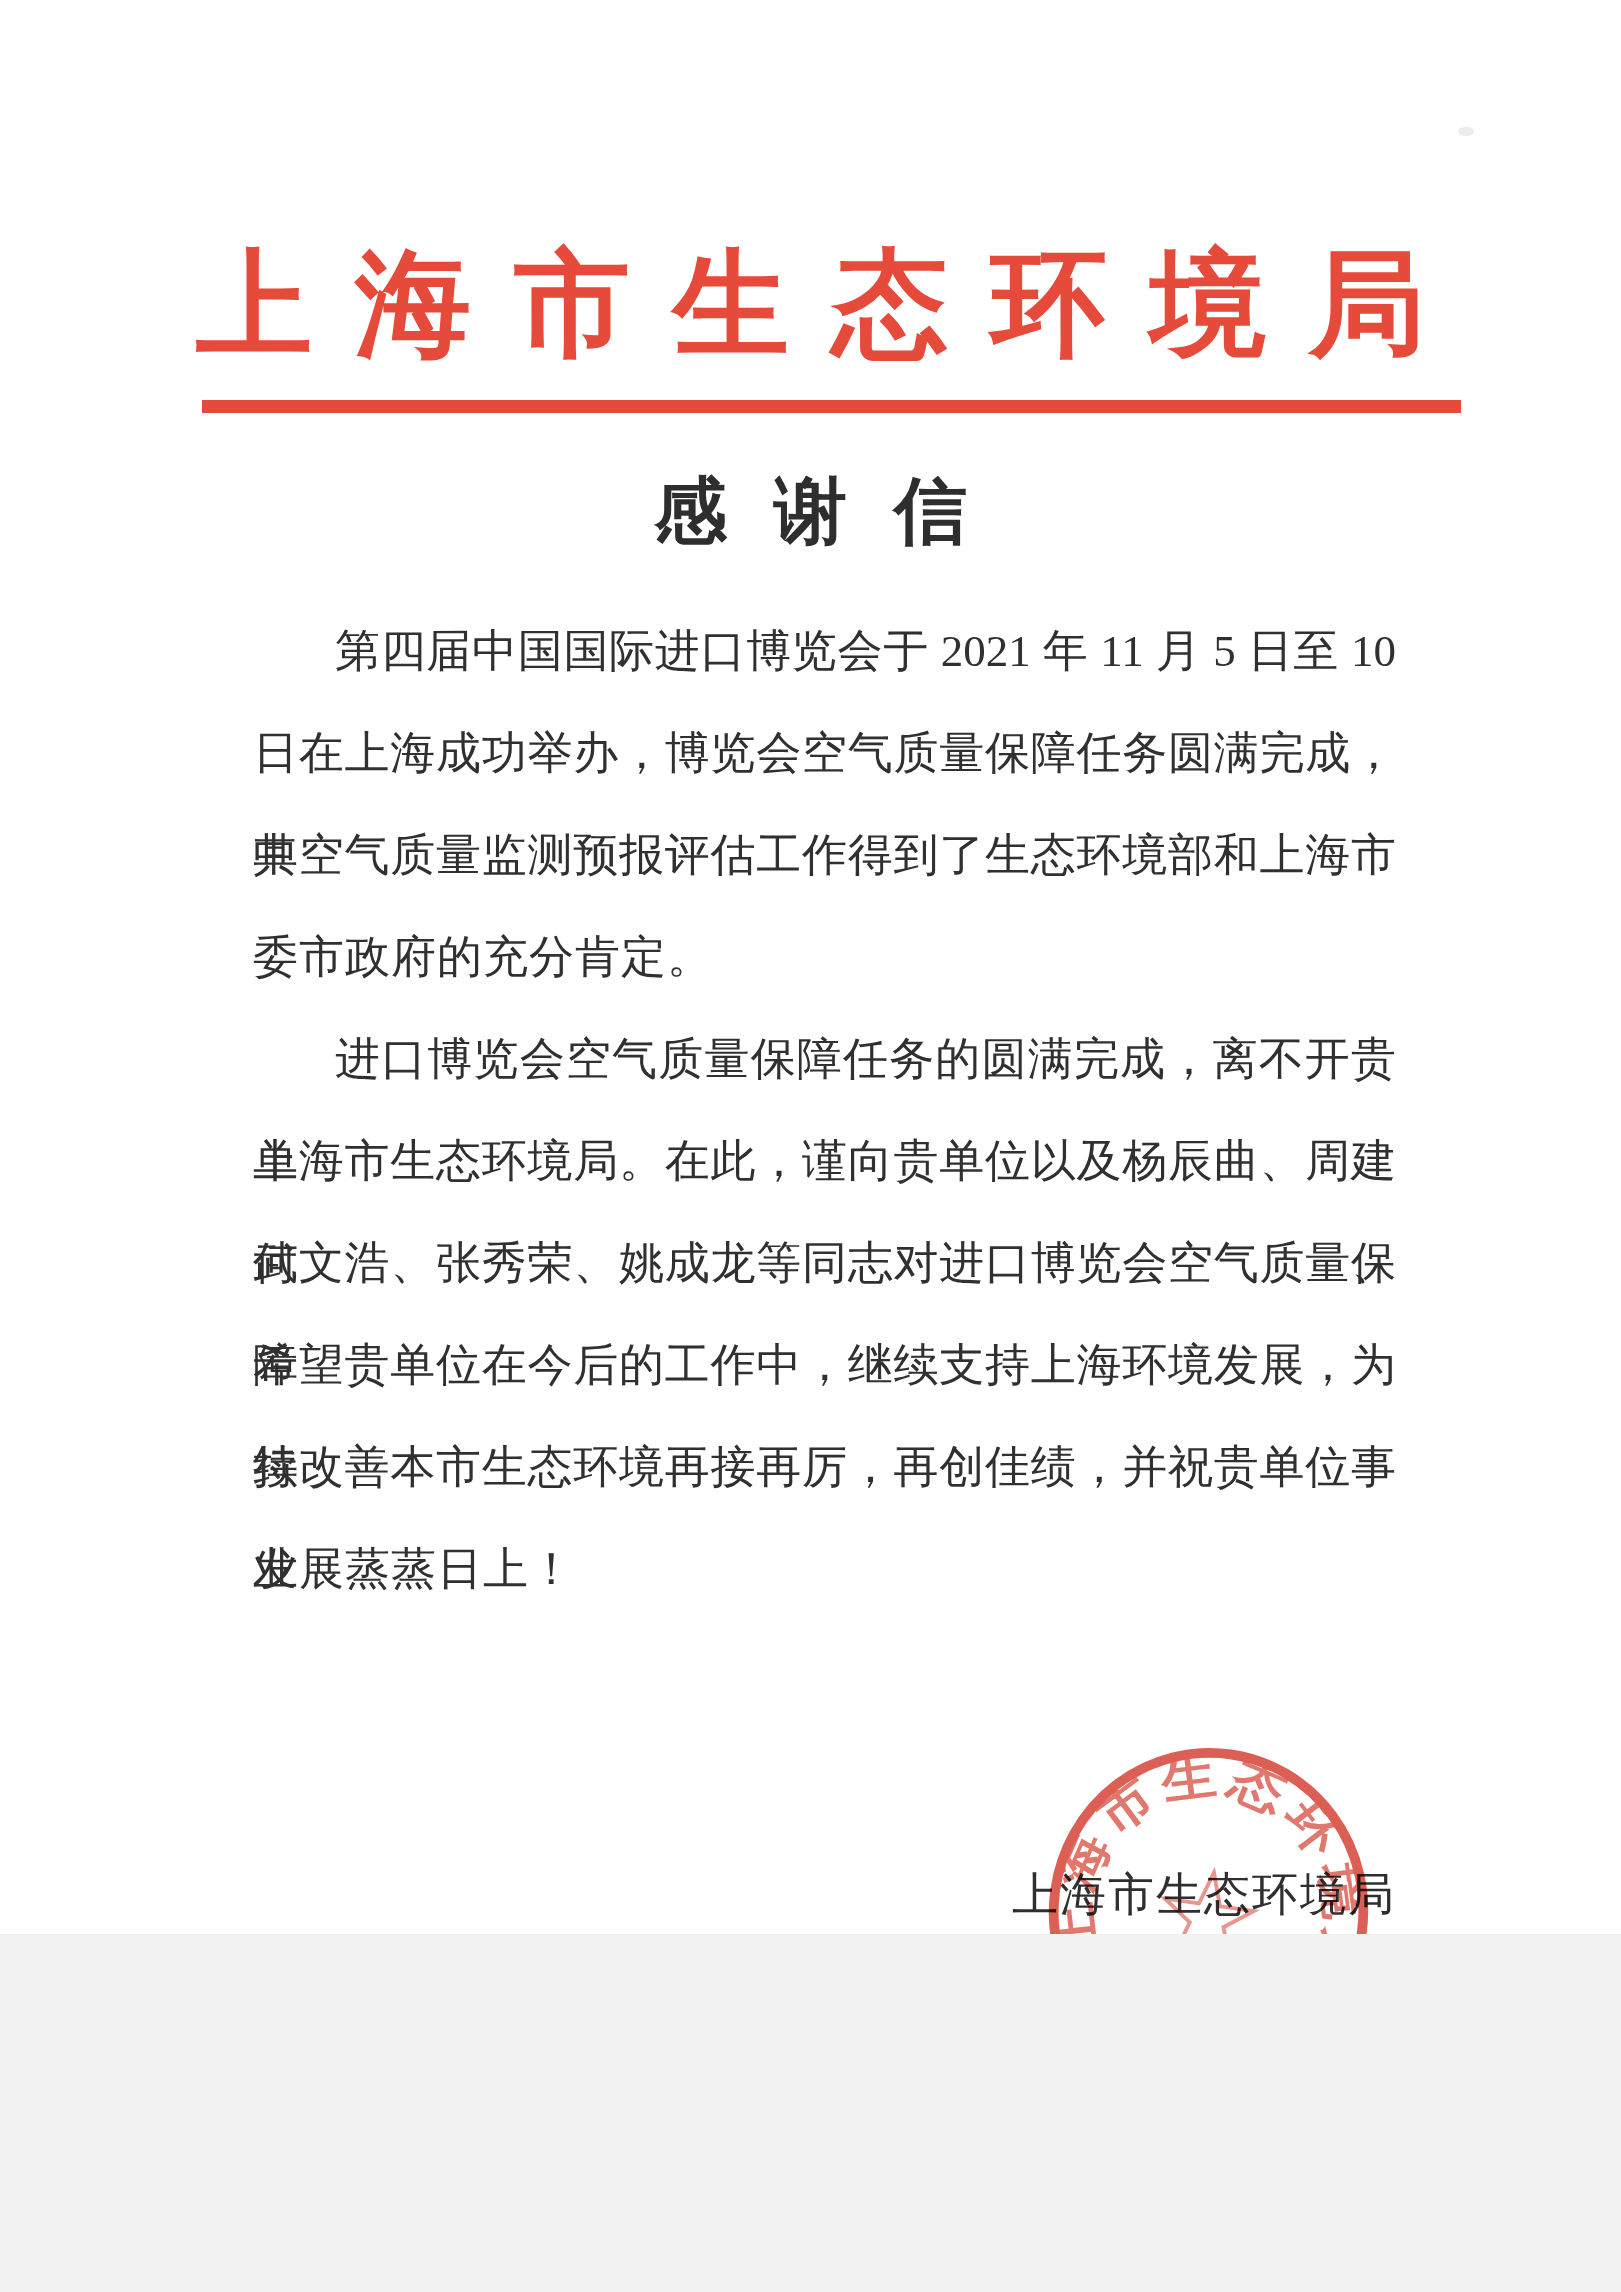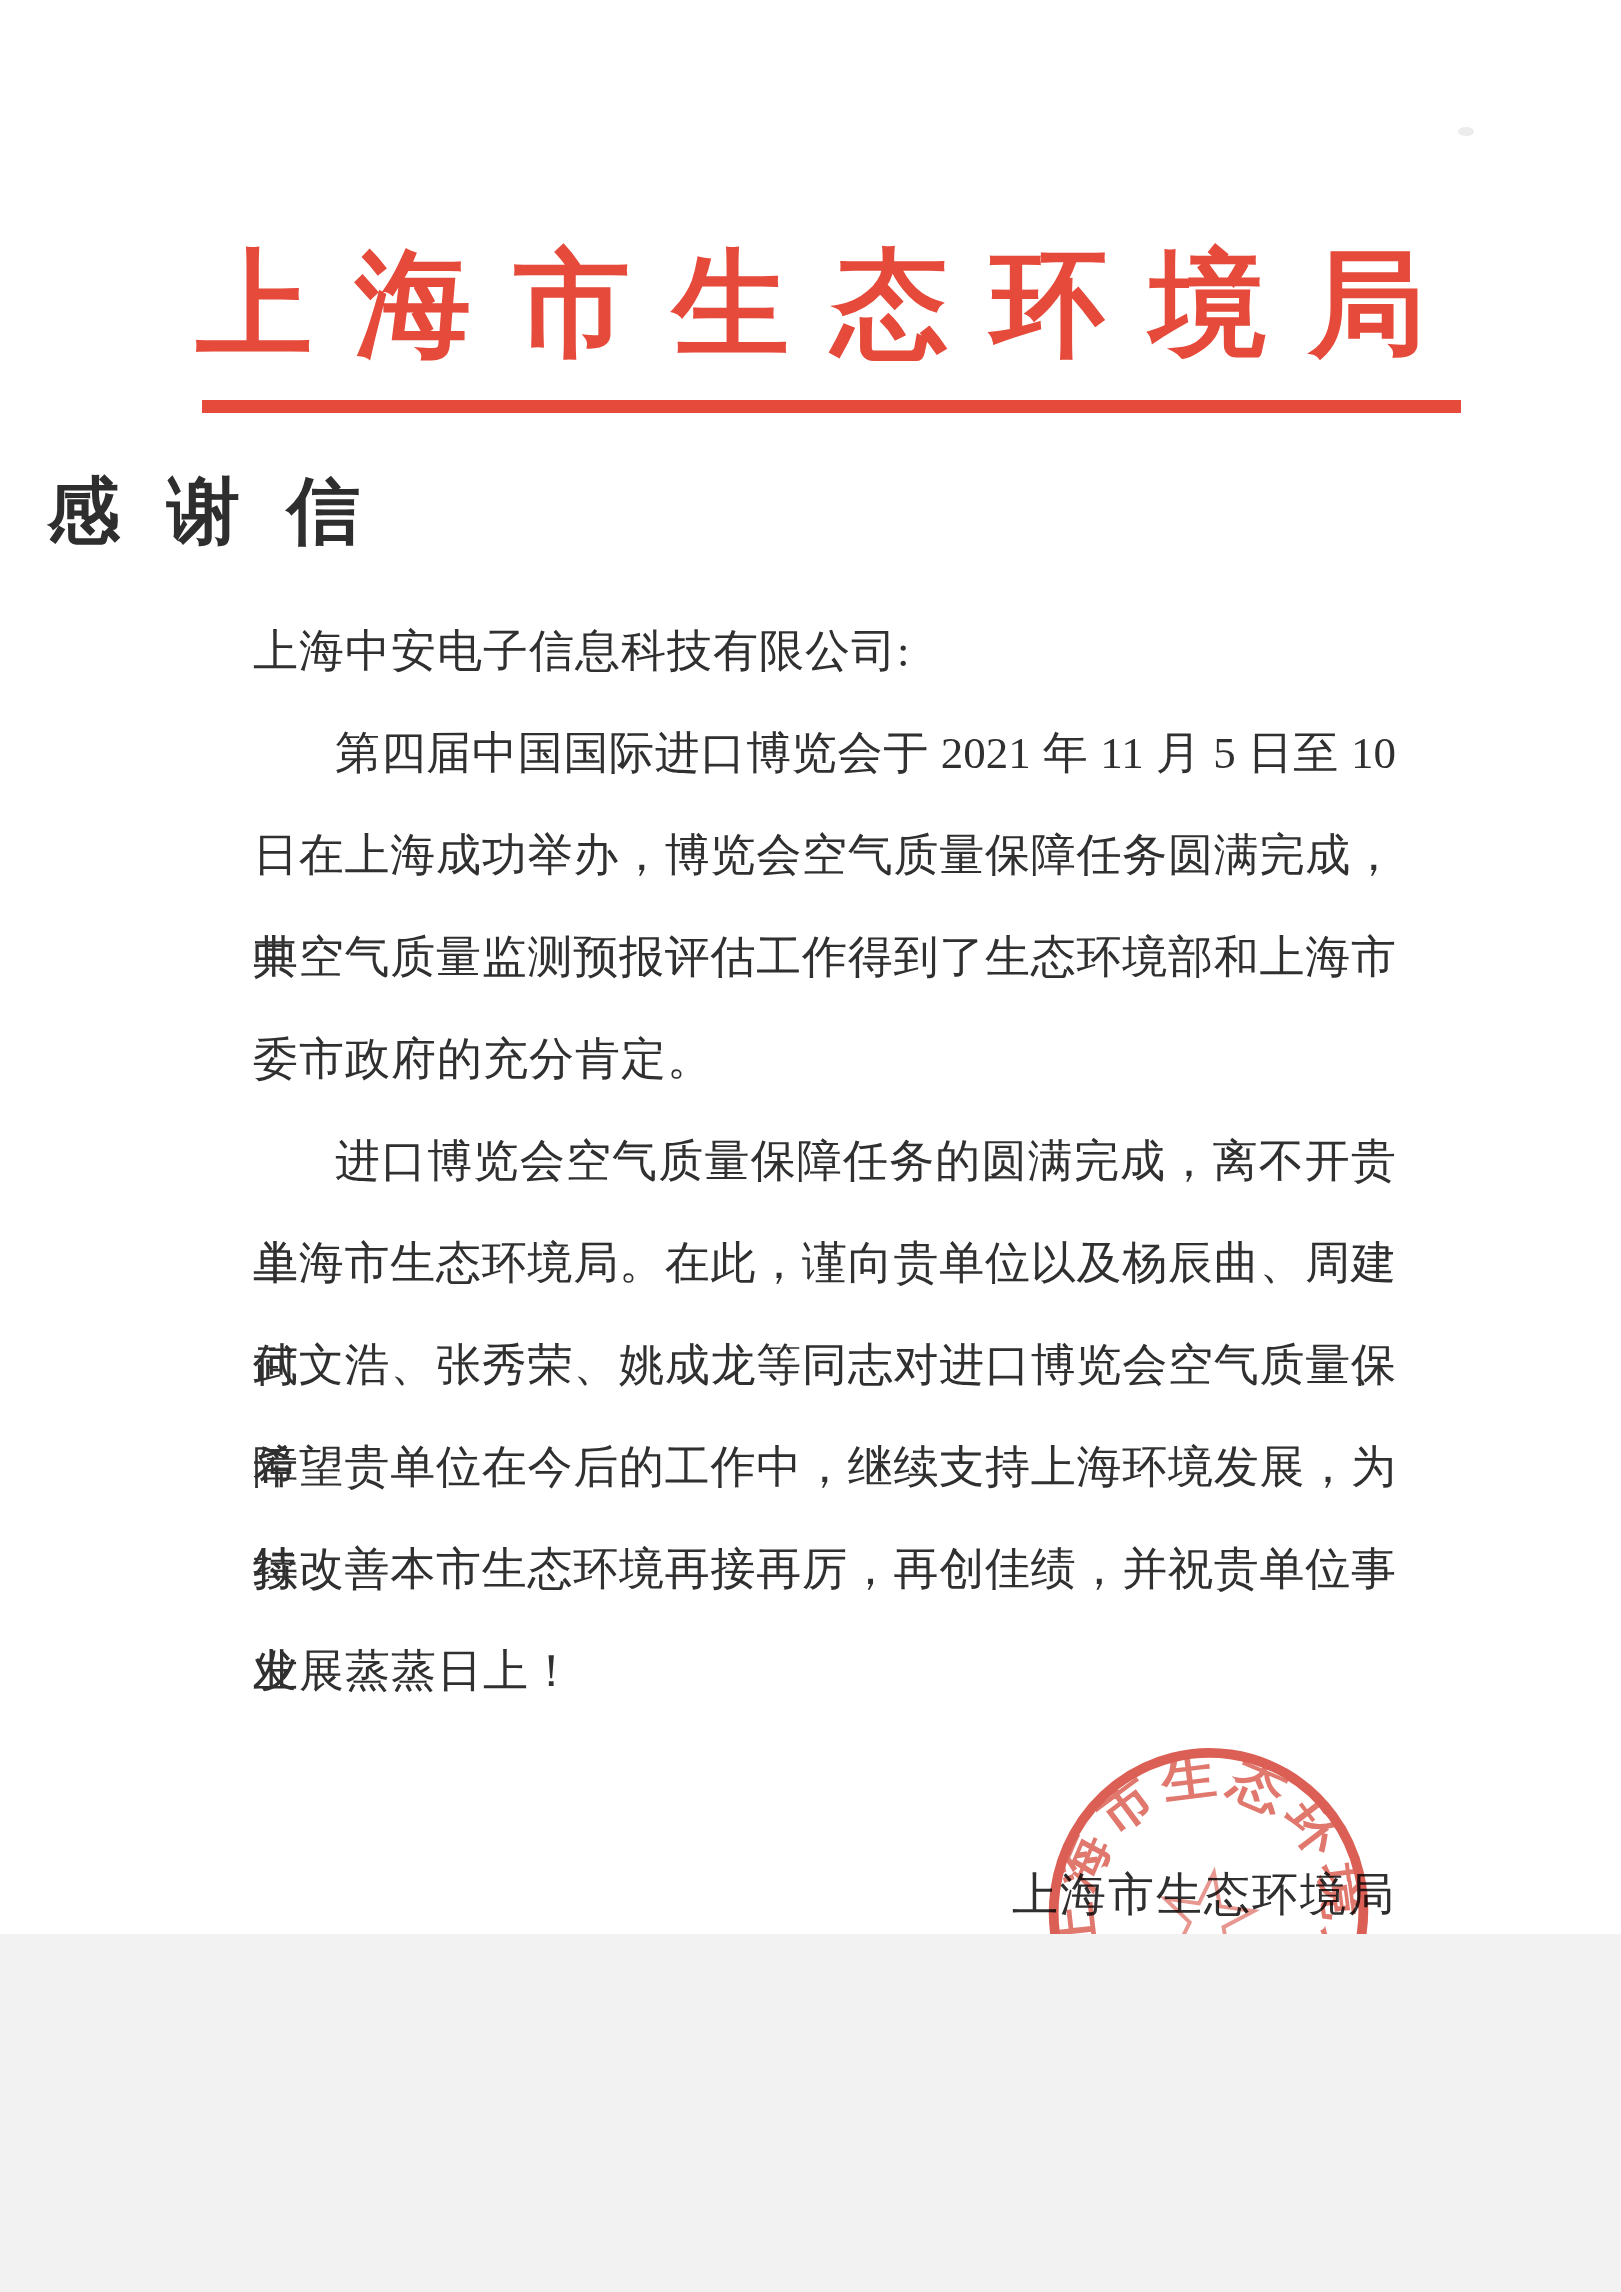--- a/index.html
+++ b/index.html
@@ -29,20 +29,21 @@
   }
   .red-rule{
     position:absolute;
     top:400px;left:202px;
     width:1259px;height:12.7px;
     background:var(--accent-red);
   }
   .doc-title{
     position:absolute;
     top:463px;left:0;width:1621px;
+    text-align:center;
     font-size:73px;
     font-weight:700;
     color:#2e2e2e;
     letter-spacing:47px;
     text-indent:47px;
     white-space:nowrap;
   }
   .letter-body{
     position:absolute;
     top:600px;left:253px;
@@ -117,21 +118,20 @@
 <div class="page">
 
   <div class="org-header">上海市生态环境局</div>
 
   <div class="red-rule"></div>
 
   <div class="doc-title">感谢信</div>
 
   <div class="letter-body">
 
-  <div class="body-line">上海中安电子信息科技有限公司:</div>
       <div class="body-line indent just">第四届中国国际进口博览会于 2021 年 11 月 5 日至 10</div>
       <div class="body-line just">日在上海成功举办，博览会空气质量保障任务圆满完成，其</div>
       <div class="body-line just">中空气质量监测预报评估工作得到了生态环境部和上海市</div>
       <div class="body-line">委市政府的充分肯定。</div>
       <div class="body-line indent just">进口博览会空气质量保障任务的圆满完成，离不开贵单</div>
       <div class="body-line just">上海市生态环境局。在此，谨向贵单位以及杨辰曲、周建武、</div>
       <div class="body-line just">何文浩、张秀荣、姚成龙等同志对进口博览会空气质量保障</div>
       <div class="body-line just">希望贵单位在今后的工作中，继续支持上海环境发展，为持</div>
       <div class="body-line just">续改善本市生态环境再接再厉，再创佳绩，并祝贵单位事业</div>
       <div class="body-line">发展蒸蒸日上！</div>

